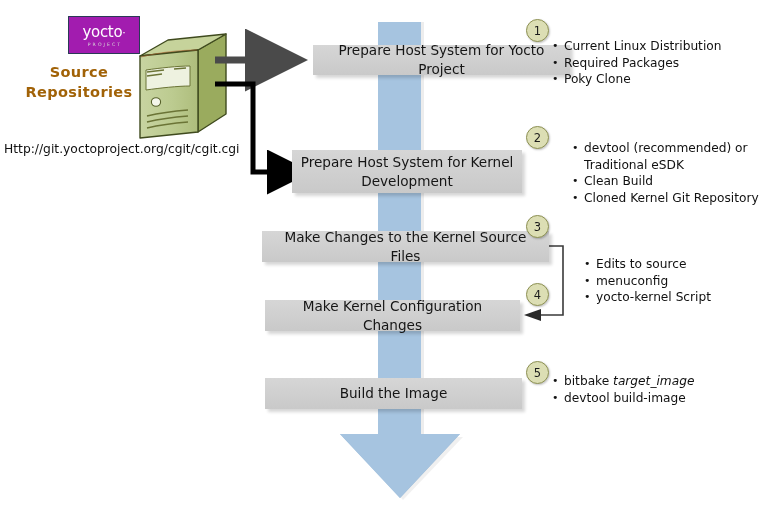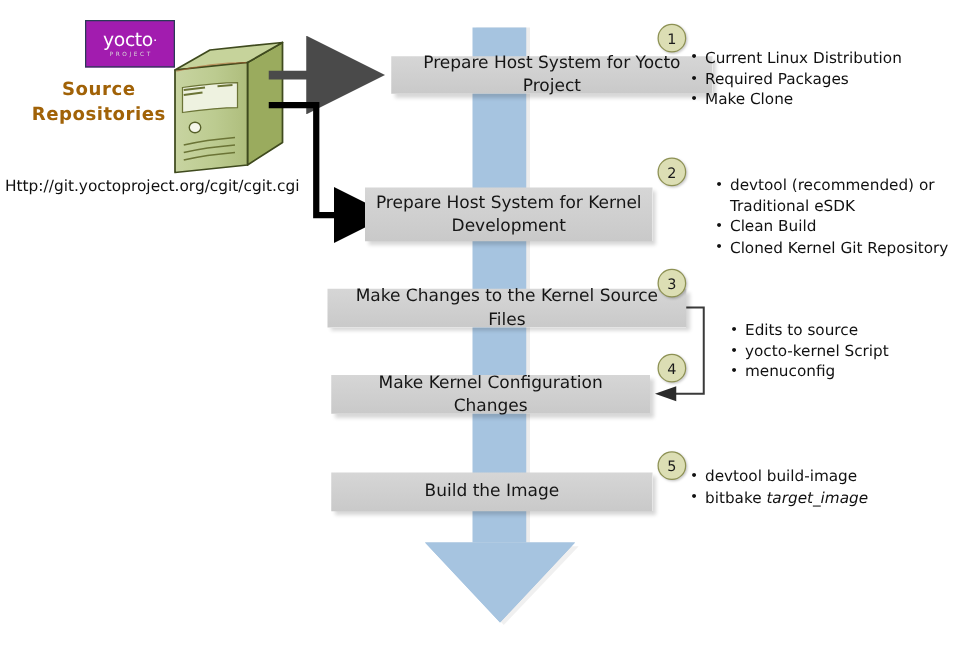--- a/index.html
+++ b/index.html
@@ -269,38 +269,38 @@
   <div class="abs step-circle" id="circle4">
     <span>4</span>
   </div>
   <div class="abs step-circle" id="circle5">
     <span>5</span>
   </div>
 
   <div class="abs blist" id="list1">
     <div class="bi">Current Linux Distribution</div>
     <div class="bi">Required Packages</div>
-    <div class="bi">Make Clone</div>
+    <div class="bi">Poky Clone</div>
   </div>
 
   <div class="abs blist" id="list2">
     <div class="bi">devtool (recommended) or</div>
     <div class="cont">Traditional eSDK</div>
     <div class="bi">Clean Build</div>
     <div class="bi">Cloned Kernel Git Repository</div>
   </div>
 
   <div class="abs blist" id="list34">
     <div class="bi">Edits to source</div>
+    <div class="bi">menuconfig</div>
     <div class="bi">yocto-kernel Script</div>
-    <div class="bi">menuconfig</div>
   </div>
 
   <div class="abs blist" id="list5">
+    <div class="bi">
+      <span>bitbake </span><span class="ital">target_image</span>
+    </div>
     <div class="bi">
       <span>devtool build-image</span>
     </div>
-    <div class="bi">
-      <span>bitbake </span><span class="ital">target_image</span>
-    </div>
   </div>
 
 </div>
 
 </body></html>

